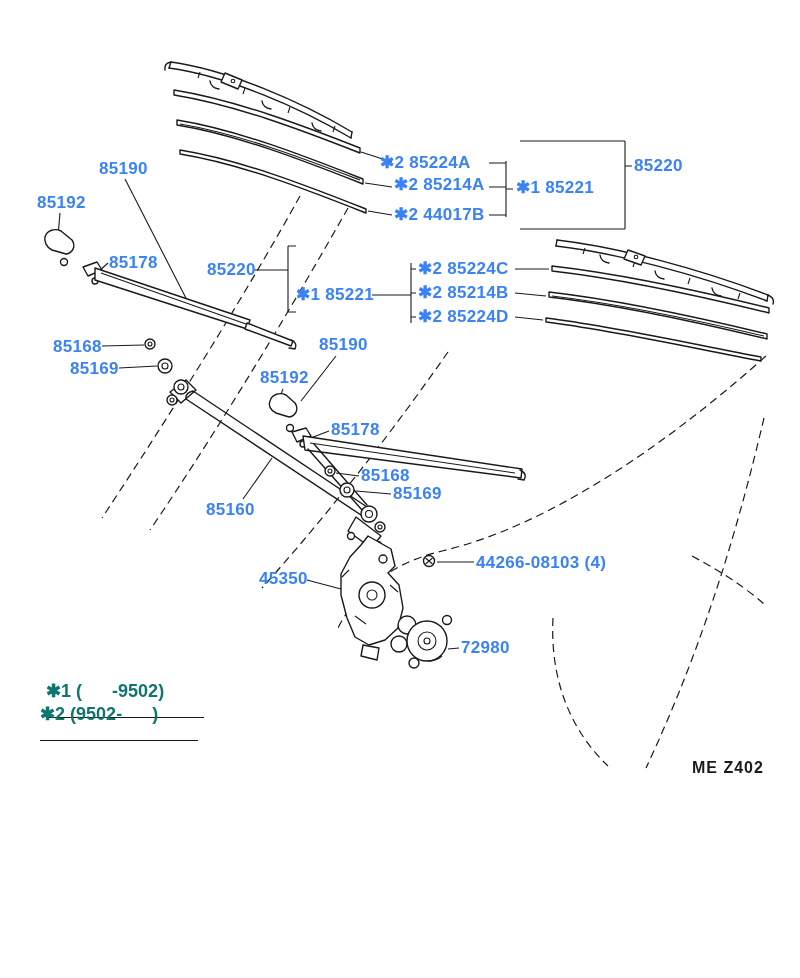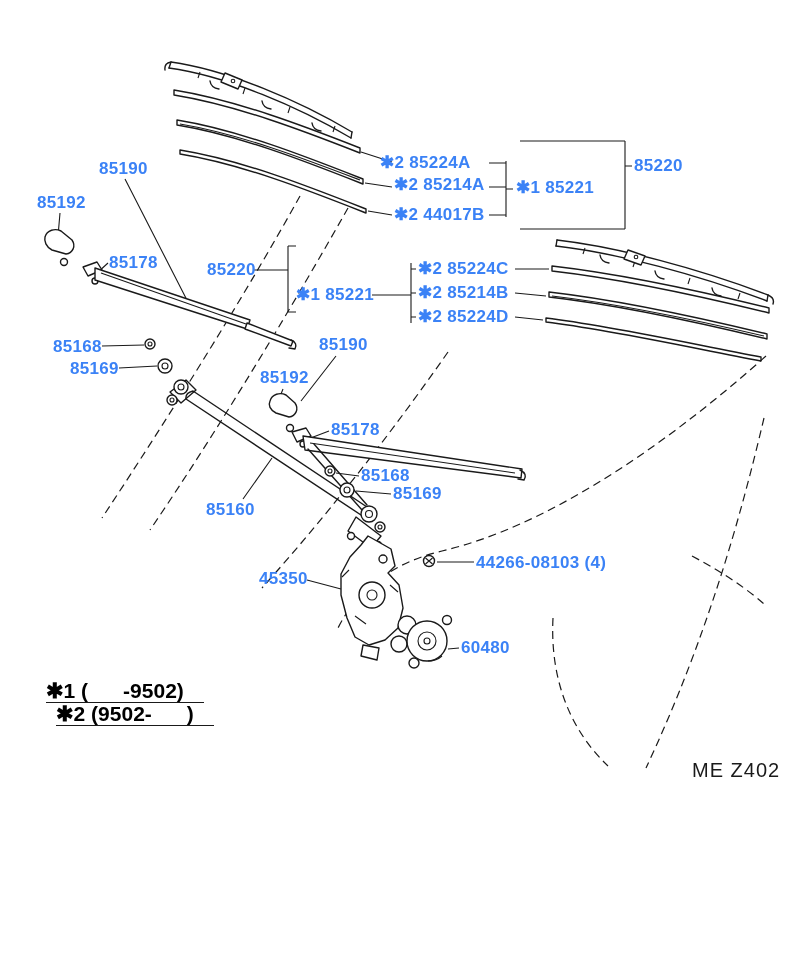--- a/index.html
+++ b/index.html
@@ -6,25 +6,25 @@
   .stage{
     position:relative;width:800px;height:978px;background:#fff;
     font-family:"Liberation Sans",sans-serif;overflow:hidden;color:#1a1a1a;
   }
   .stage svg{position:absolute;left:0;top:0;}
   .lbl{
     position:absolute;font-size:17px;font-weight:700;line-height:20px;
     letter-spacing:.3px;white-space:pre;color:#3b82f6;
   }
   .footnote{
-    position:absolute;font-size:21px;font-weight:700;line-height:20px;
-    white-space:pre;color:#000000;border-bottom:1.6px solid #1a1a1a;
-    width:158px;padding-bottom:1px;
+    position:absolute;font-size:18px;font-weight:700;line-height:20px;
+    white-space:pre;color:#0f766e;border-bottom:1.6px solid #1a1a1a;
+    width:158px;padding-bottom:16px;
   }
-  .code{position:absolute;font-size:20px;font-weight:400;letter-spacing:1px;color:#1a1a1a;}
+  .code{position:absolute;font-size:16px;font-weight:700;letter-spacing:1px;color:#1a1a1a;}
   
   .s{fill:#fff;stroke:#1a1a1a;stroke-width:1.4;stroke-linejoin:round;}
   .l{fill:none;stroke:#1a1a1a;stroke-width:1.4;stroke-linecap:round;stroke-linejoin:round;}
   .thin{fill:none;stroke:#1a1a1a;stroke-width:1.1;}
   .dash{fill:none;stroke:#1a1a1a;stroke-width:1.2;stroke-dasharray:8 5;}
 </style>
 </head>
 <body>
 
 <div class="stage">
@@ -180,20 +180,20 @@
   <div class="lbl" style="left:53px;top:337px">85168</div>
   <div class="lbl" style="left:70px;top:359px">85169</div>
   <div class="lbl" style="left:319px;top:335px">85190</div>
   <div class="lbl" style="left:260px;top:368px">85192</div>
   <div class="lbl" style="left:331px;top:420px">85178</div>
   <div class="lbl" style="left:361px;top:466px">85168</div>
   <div class="lbl" style="left:393px;top:484px">85169</div>
   <div class="lbl" style="left:206px;top:500px">85160</div>
   <div class="lbl" style="left:476px;top:553px">44266-08103 (4)</div>
   <div class="lbl" style="left:259px;top:569px">45350</div>
-  <div class="lbl" style="left:461px;top:638px">60480</div>
+  <div class="lbl" style="left:461px;top:638px">72980</div>
 
   <div class="footnote" style="left:46px;top:681px">✱1 (      -9502)</div>
-  <div class="footnote" style="left:56px;top:704px">✱2 (9502-      )</div>
+  <div class="footnote" style="left:40px;top:704px">✱2 (9502-      )</div>
 
   <div class="code" style="left:692px;top:759px">ME Z402</div>
 
 </div>
 
 </body></html>

